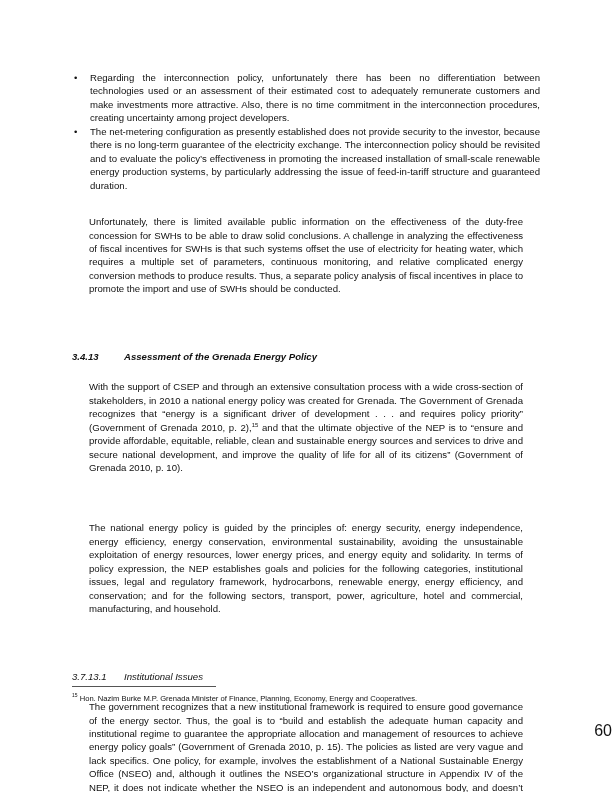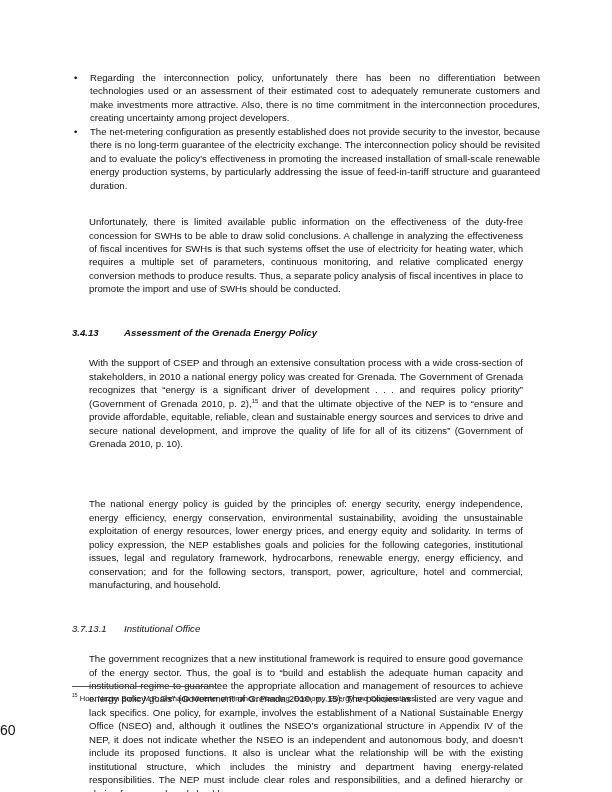--- a/index.html
+++ b/index.html
@@ -7,27 +7,27 @@
   .page { position:absolute; left:72px; top:71px; width:468px;
     font-family:"Liberation Sans", sans-serif; font-size:9.6px; line-height:13.45px; color:#111; }
   p { margin:17px; text-align:justify; }
   .bullets { list-style:none; margin:0; padding:0; }
   .bullets li { position:relative; padding-left:18px; text-align:justify; }
   .bullets li .bullet { position:absolute; left:2px; top:0; }
   .gap { height:6px; }
   .gap2 { height:13px; }
   h3 { margin:0; font-size:9.6px; line-height:13.45px; font-style:italic; font-weight:bold; }
   h4 { margin:0; font-size:9.6px; line-height:13.45px; font-style:italic; font-weight:normal; }
-  .num { display:inline-block; width:52px; }
+  .num { display:inline-block; width:52px;margin-top:24px; }
   sup { font-size:6px; line-height:0; vertical-align:super; }
   .fn-rule { position:absolute; left:72px; top:686px; width:144px; height:0; border-top:0.8px solid #555; }
   .footnote { position:absolute; left:72px; top:694px; font-family:"Liberation Sans", sans-serif; font-size:7.6px; color:#111; }
   .footnote sup { font-size:5px; }
-  .pagenum { position:absolute; left:0; width:612px; top:722px; text-align:left;
-    font-family:"Liberation Sans", sans-serif; font-size:14px; color:#111; }
+  .pagenum { position:absolute; left:0; width:612px; top:722px; text-align:right;
+    font-family:"Liberation Sans", sans-serif; font-size:16px; color:#111; }
 </style>
 </head>
 <body>
 
 <div class="page">
   <ul class="bullets">
     <li>
       <span class="bullet">•</span>
       <span>Regarding the interconnection policy, unfortunately there has been no differentiation between technologies used or an assessment of their estimated cost to adequately remunerate customers and make investments more attractive. Also, there is no time commitment in the interconnection procedures, creating uncertainty among project developers.</span>
     </li>
@@ -37,19 +37,19 @@
     </li>
   </ul>
   <div class="gap"></div>
   <p>Unfortunately, there is limited available public information on the effectiveness of the duty-free concession for SWHs to be able to draw solid conclusions. A challenge in analyzing the effectiveness of fiscal incentives for SWHs is that such systems offset the use of electricity for heating water, which requires a multiple set of parameters, continuous monitoring, and relative complicated energy conversion methods to produce results. Thus, a separate policy analysis of fiscal incentives in place to promote the import and use of SWHs should be conducted.</p>
   <div class="gap2"></div>
   <h3><span class="num">3.4.13</span><span>Assessment of the Grenada Energy Policy</span></h3>
   <p><span>With the support of CSEP and through an extensive consultation process with a wide cross-section of stakeholders, in 2010 a national energy policy was created for Grenada. The Government of Grenada recognizes that “energy is a significant driver of development . . . and requires policy priority” (Government of Grenada 2010, p. 2),</span><sup>15</sup><span> and that the ultimate objective of the NEP is to “ensure and provide affordable, equitable, reliable, clean and sustainable energy sources and services to drive and secure national development, and improve the quality of life for all of its citizens” (Government of Grenada 2010, p. 10).</span></p>
   <div class="gap2"></div>
   <p>The national energy policy is guided by the principles of: energy security, energy independence, energy efficiency, energy conservation, environmental sustainability, avoiding the unsustainable exploitation of energy resources, lower energy prices, and energy equity and solidarity. In terms of policy expression, the NEP establishes goals and policies for the following categories, institutional issues, legal and regulatory framework, hydrocarbons, renewable energy, energy efficiency, and conservation; and for the following sectors, transport, power, agriculture, hotel and commercial, manufacturing, and household.</p>
   <div class="gap2"></div>
-  <h4><span class="num">3.7.13.1</span><span>Institutional Office</span></h4>
+  <h4><span class="num">3.7.13.1</span><span>Institutional Issues</span></h4>
   <p>The government recognizes that a new institutional framework is required to ensure good governance of the energy sector. Thus, the goal is to “build and establish the adequate human capacity and institutional regime to guarantee the appropriate allocation and management of resources to achieve energy policy goals” (Government of Grenada 2010, p. 15). The policies as listed are very vague and lack specifics. One policy, for example, involves the establishment of a National Sustainable Energy Office (NSEO) and, although it outlines the NSEO’s organizational structure in Appendix IV of the NEP, it does not indicate whether the NSEO is an independent and autonomous body, and doesn’t include its proposed functions. It also is unclear what the relationship will be with the existing institutional structure, which includes the ministry and department having energy-related responsibilities. The NEP must include clear roles and responsibilities, and a defined hierarchy or chain of command, and should</p>
 </div>
 
 <div class="fn-rule"></div>
 <div class="footnote"><sup>15</sup><span> Hon. Nazim Burke M.P. Grenada Minister of Finance, Planning, Economy, Energy and Cooperatives.</span></div>
 <div class="pagenum">60</div>
 
 </body></html>

